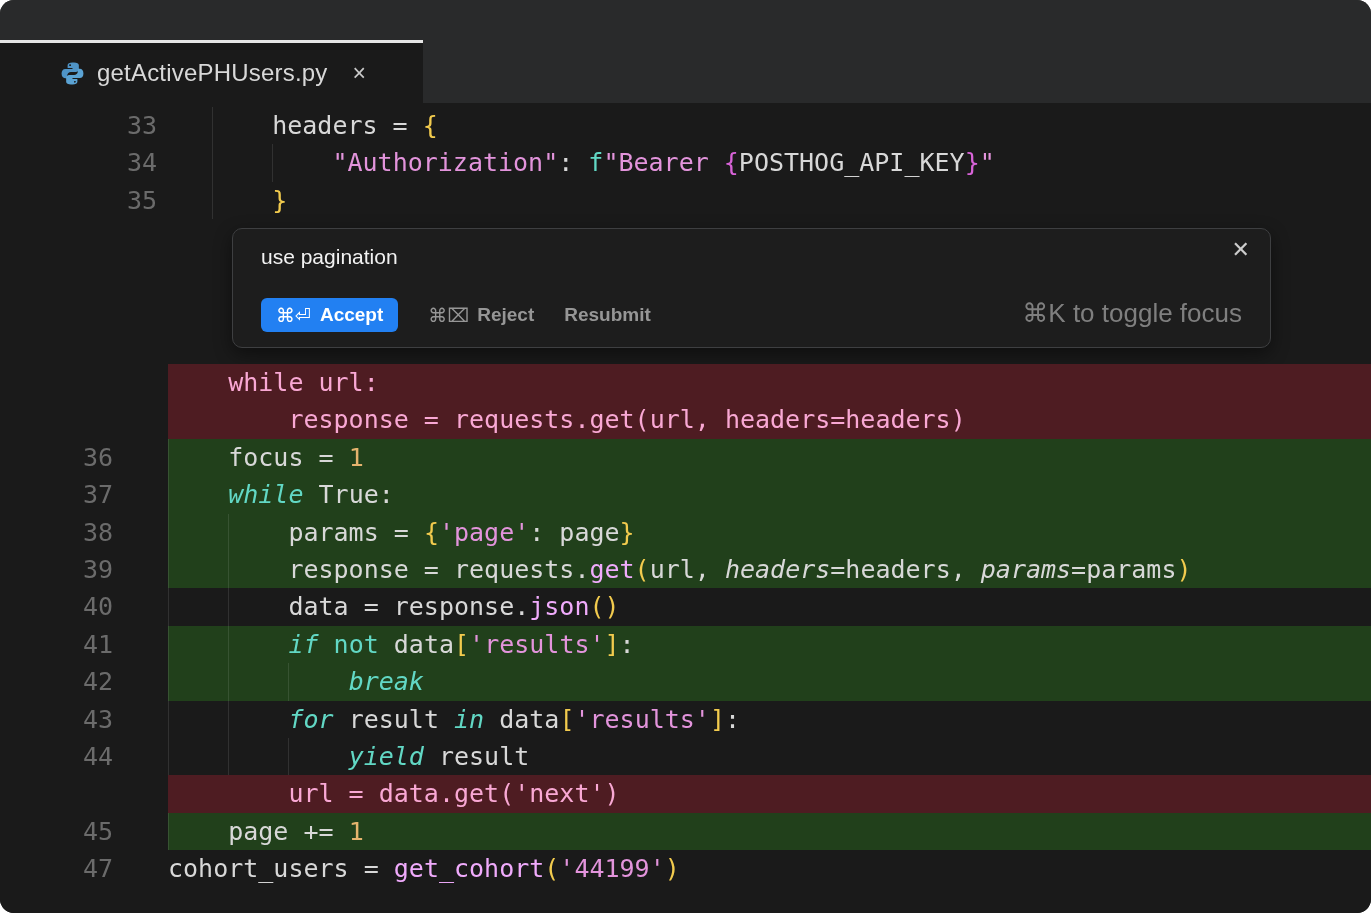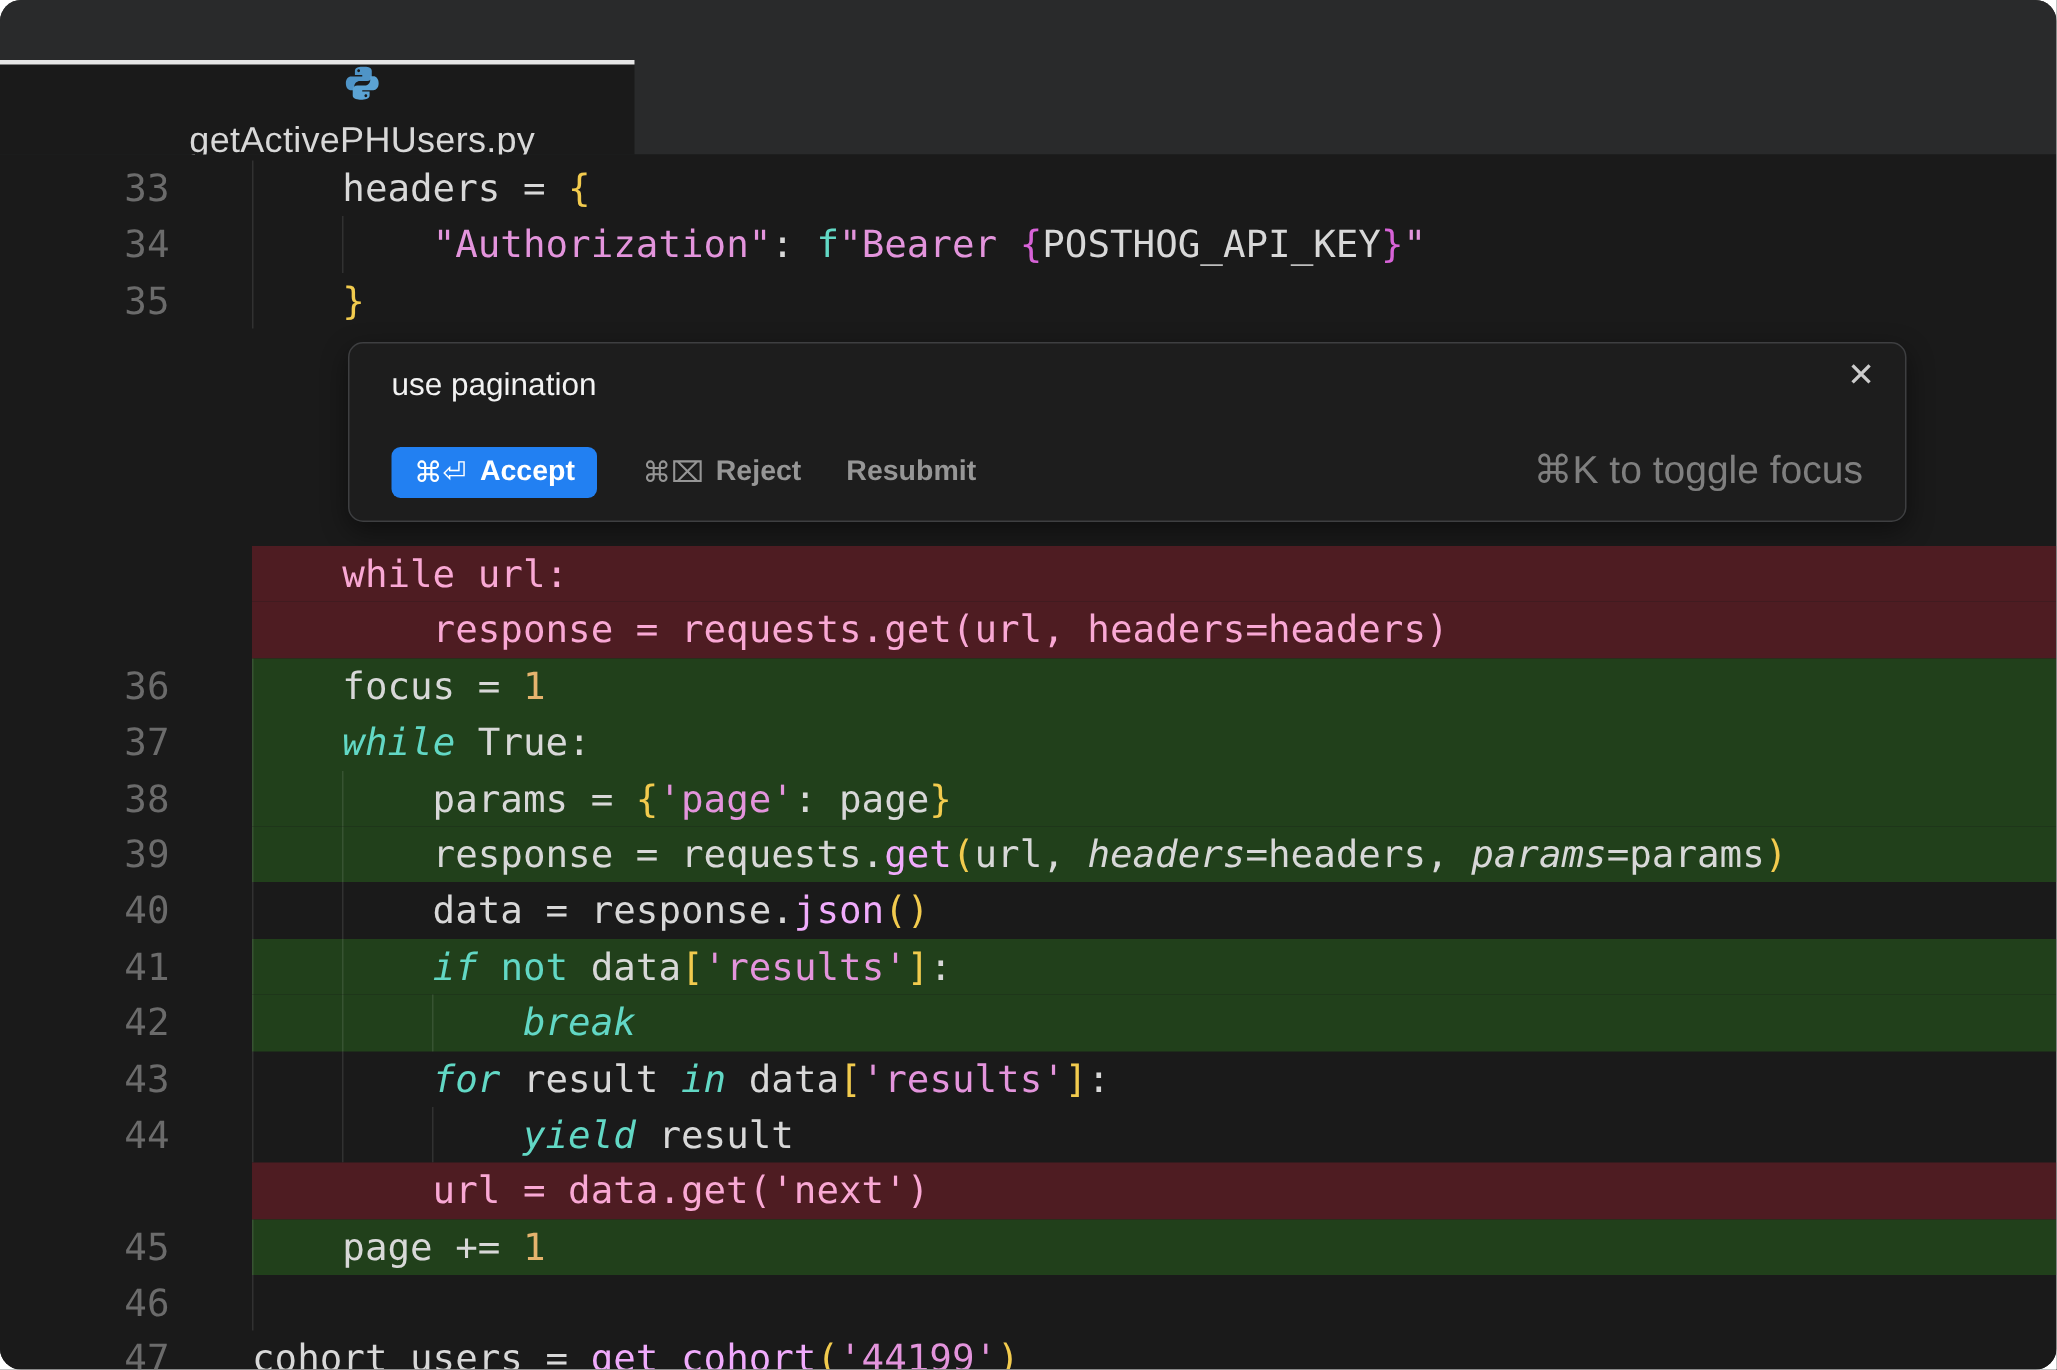--- a/index.html
+++ b/index.html
@@ -10,21 +10,20 @@
     font-family:"Liberation Sans",sans-serif;
     box-shadow:inset 0 1px 0 rgba(255,255,255,.18);
   }
   
   #titlebar{position:absolute;left:0;top:0;width:100%;height:40px;background:#292a2b;}
   #tabbar{position:absolute;left:0;top:40px;width:100%;height:63px;background:#292a2b;}
   #tab-active{
     position:absolute;left:0;top:0;width:423px;height:63px;background:#1a1a1a;
     border-top:3px solid #e6e6e6;display:flex;align-items:center;padding-left:60px;gap:12px;
     cursor:pointer;
-    flex-direction:column;
   }
   #tab-active .fname{color:#d8d8d8;font-size:24px;letter-spacing:.2px;}
   #tab-active .tclose{color:#c9c9c9;font-size:23px;line-height:1;margin-left:9px;padding:2px 4px;}
   .pyicon{width:25px;height:25px;flex:0 0 auto;}
   
   #editor{position:absolute;left:0;top:103px;width:1371px;height:810px;background:#1a1a1a;overflow:hidden;}
   .crow{position:relative;height:37.4px;}
   .lnum{
     position:absolute;left:0;top:0;width:113px;height:37.4px;text-align:right;
     color:#6b6b6b;font:25px/37.4px "DejaVu Sans Mono",monospace;
@@ -80,21 +79,21 @@
       <svg class="pyicon" viewBox="0 0 24 24">
         <path fill="#4f94c7" d="M11.9 1.5c-2.6 0-4.6.9-4.6 2.6v2.6h4.7v.9H4.9c-1.9 0-3.4 1.6-3.4 4.4 0 2.8 1.5 4.5 3.4 4.5h2V14c0-1.9 1.7-3.4 3.6-3.4h4.7c1.6 0 2.9-1.3 2.9-2.9V4.1c0-1.7-2-2.6-4.6-2.6h-1.6zM9.7 3.1c.5 0 .9.4.9.9s-.4.9-.9.9-.9-.4-.9-.9.4-.9.9-.9z"></path>
         <path fill="#5ba3d4" d="M12.1 22.5c2.6 0 4.6-.9 4.6-2.6v-2.6H12v-.9h7.1c1.9 0 3.4-1.6 3.4-4.4 0-2.8-1.5-4.5-3.4-4.5h-2V10c0 1.9-1.7 3.4-3.6 3.4H8.8c-1.6 0-2.9 1.3-2.9 2.9v3.6c0 1.7 2 2.6 4.6 2.6h1.6zm2.2-1.6c-.5 0-.9-.4-.9-.9s.4-.9.9-.9.9.4.9.9-.4.9-.9.9z"></path>
       </svg>
       <span class="fname">getActivePHUsers.py</span>
       <span class="tclose">×</span>
     </div>
   </div>
 
   <div id="editor">
-    <div id="rows-top" style="position:absolute;left:0;top:4px;width:100%;">
+    <div id="rows-top" style="position:absolute;left:0;top:4px;width:100%;padding-left:44px;">
         <div class="crow normal">
           <span class="lnum">33</span>
           <span class="lcontent">
             <i class="guide" style="left: 0px;"></i>
             <span class="ltext"><span class="tok-fg">    headers = </span><span class="tok-y">{</span></span>
           </span>
         </div>
         <div class="crow normal">
           <span class="lnum">34</span>
           <span class="lcontent">
@@ -223,27 +222,20 @@
           </span>
         </div>
         <div class="crow add">
           <span class="lnum">45</span>
           <span class="lcontent">
             <i class="guide" style="left: 0px;"></i>
             <span class="ltext"><span class="tok-fg">    page += </span><span class="tok-num">1</span></span>
           </span>
         </div>
         <div class="crow normal">
-          <span class="lnum">46</span>
-          <span class="lcontent">
-            <i class="guide" style="left: 0px;"></i>
-            <span class="ltext"></span>
-          </span>
-        </div>
-        <div class="crow normal">
           <span class="lnum">47</span>
           <span class="lcontent">
             <span class="ltext"><span class="tok-fg">cohort_users = </span><span class="tok-fn">get_cohort</span><span class="tok-y">(</span><span class="tok-str">'44199'</span><span class="tok-y">)</span></span>
           </span>
         </div>
       </div>
   </div>
 </div>
 
 </body></html>

